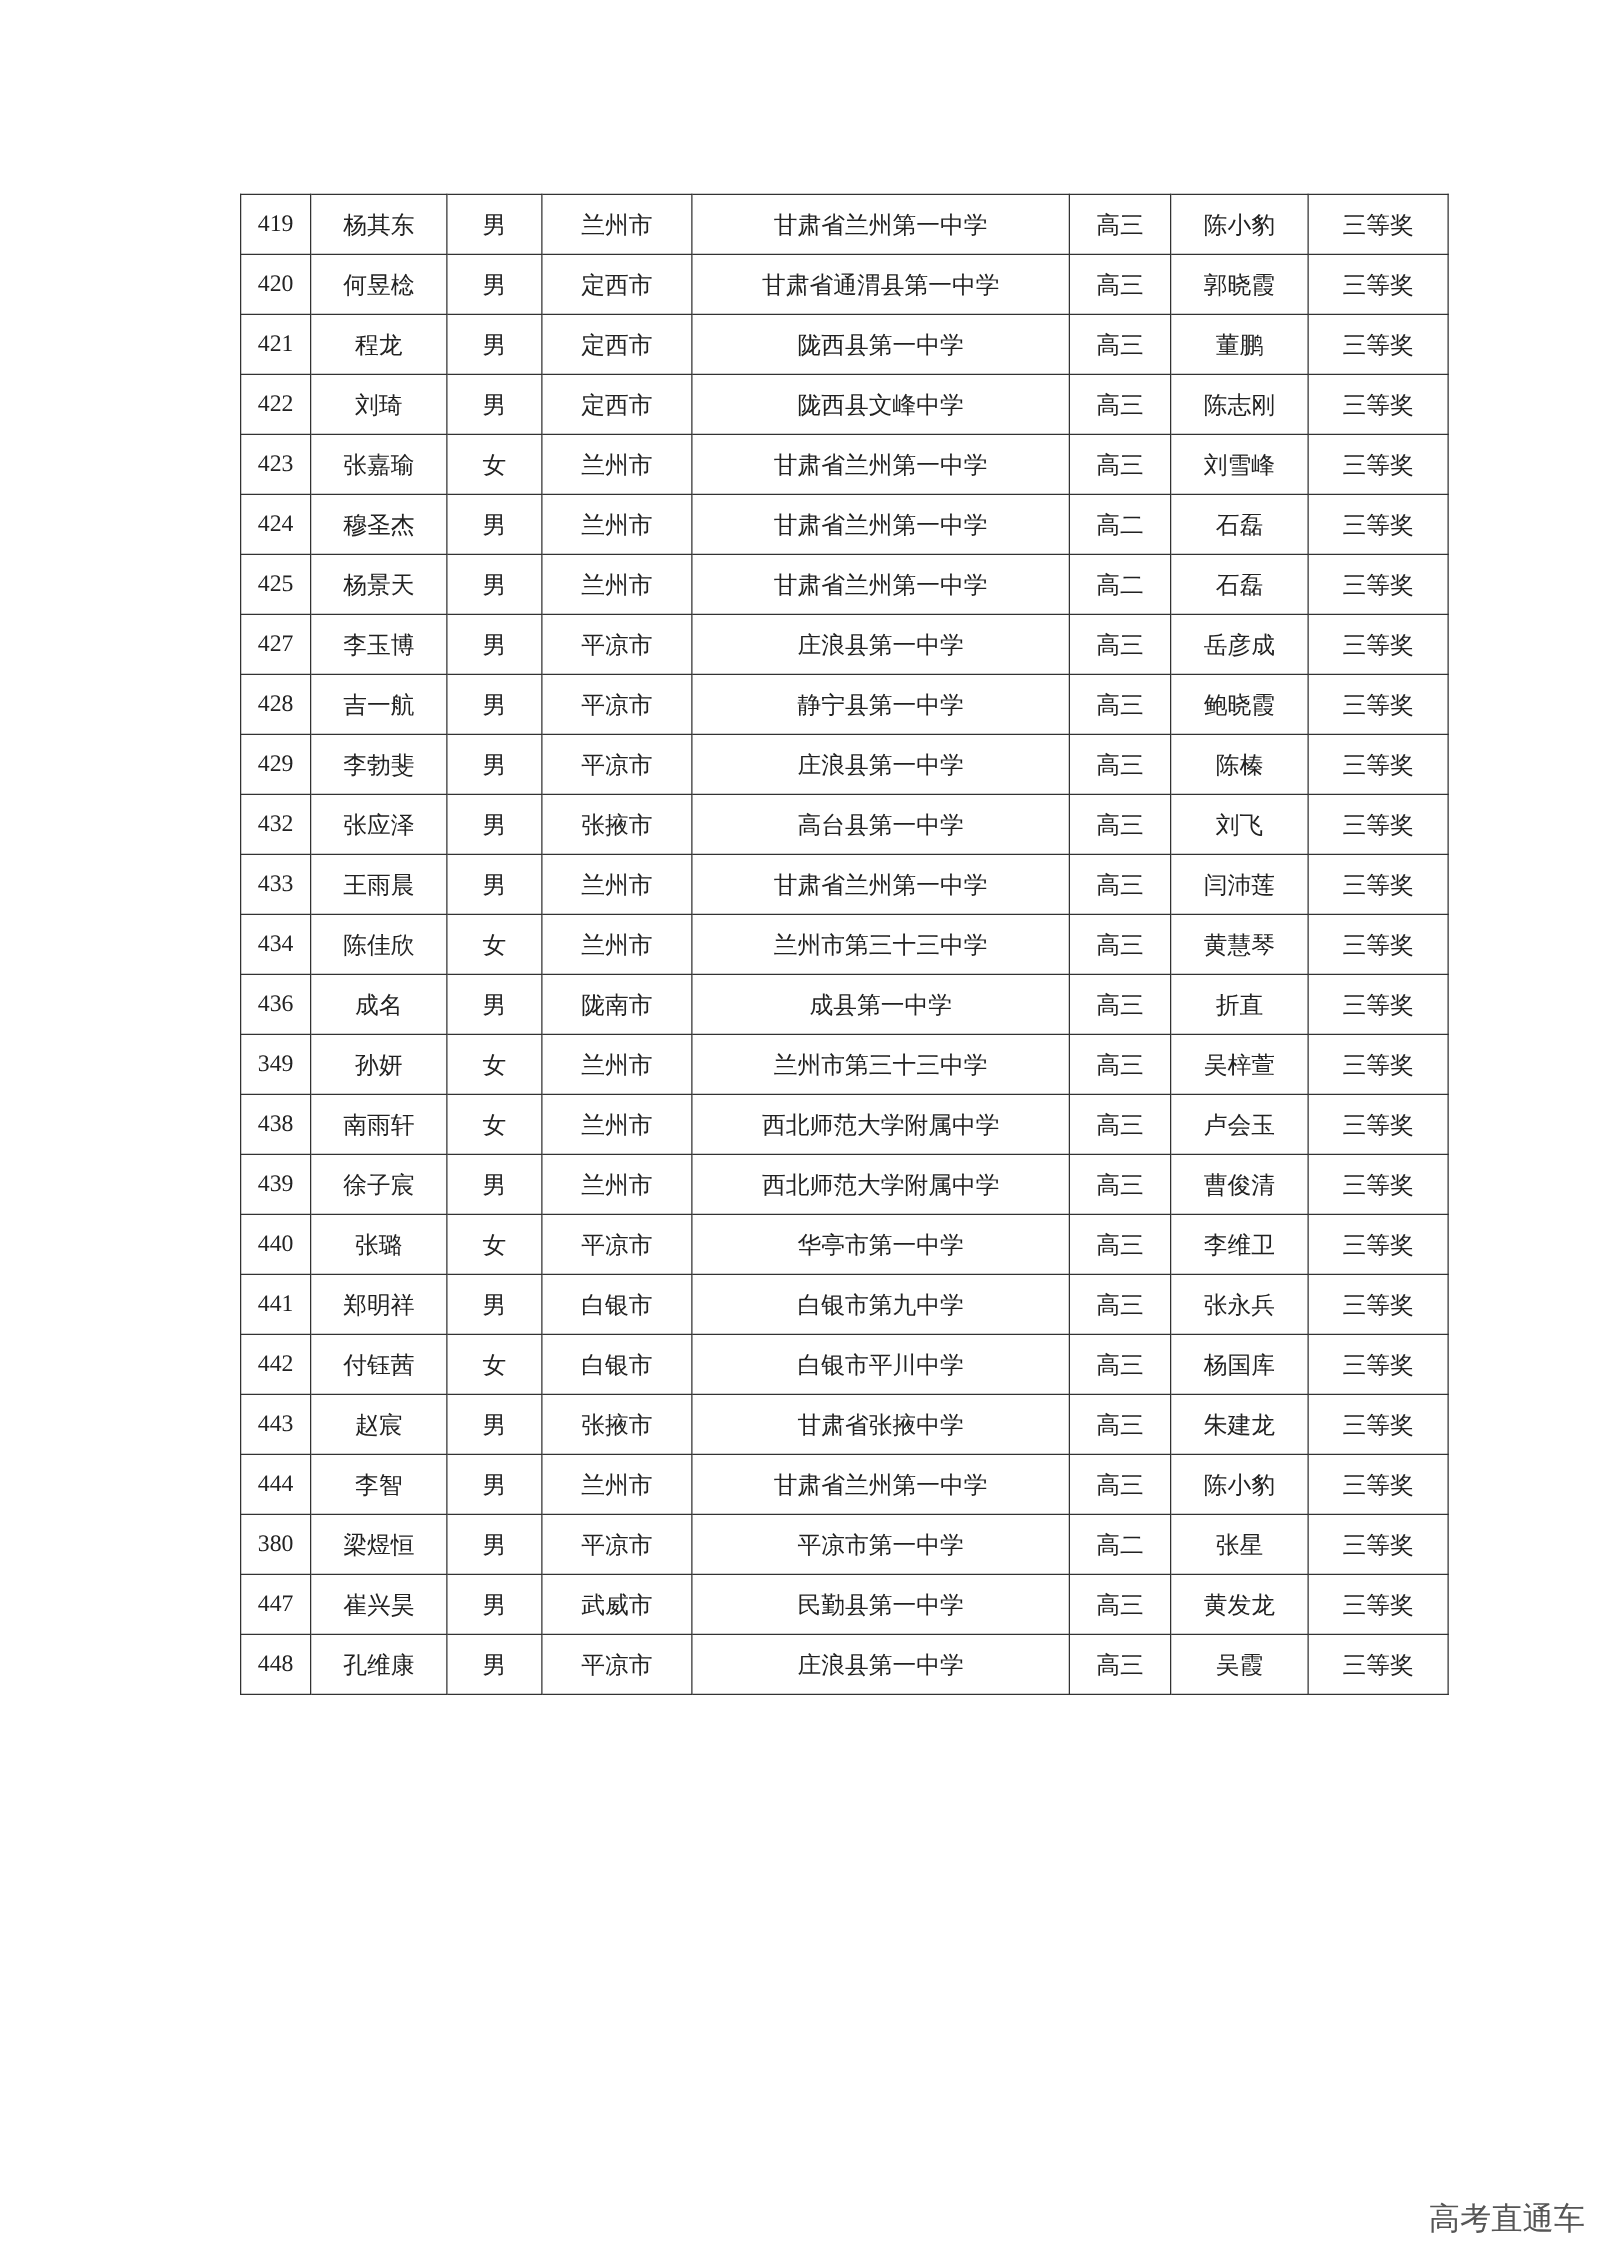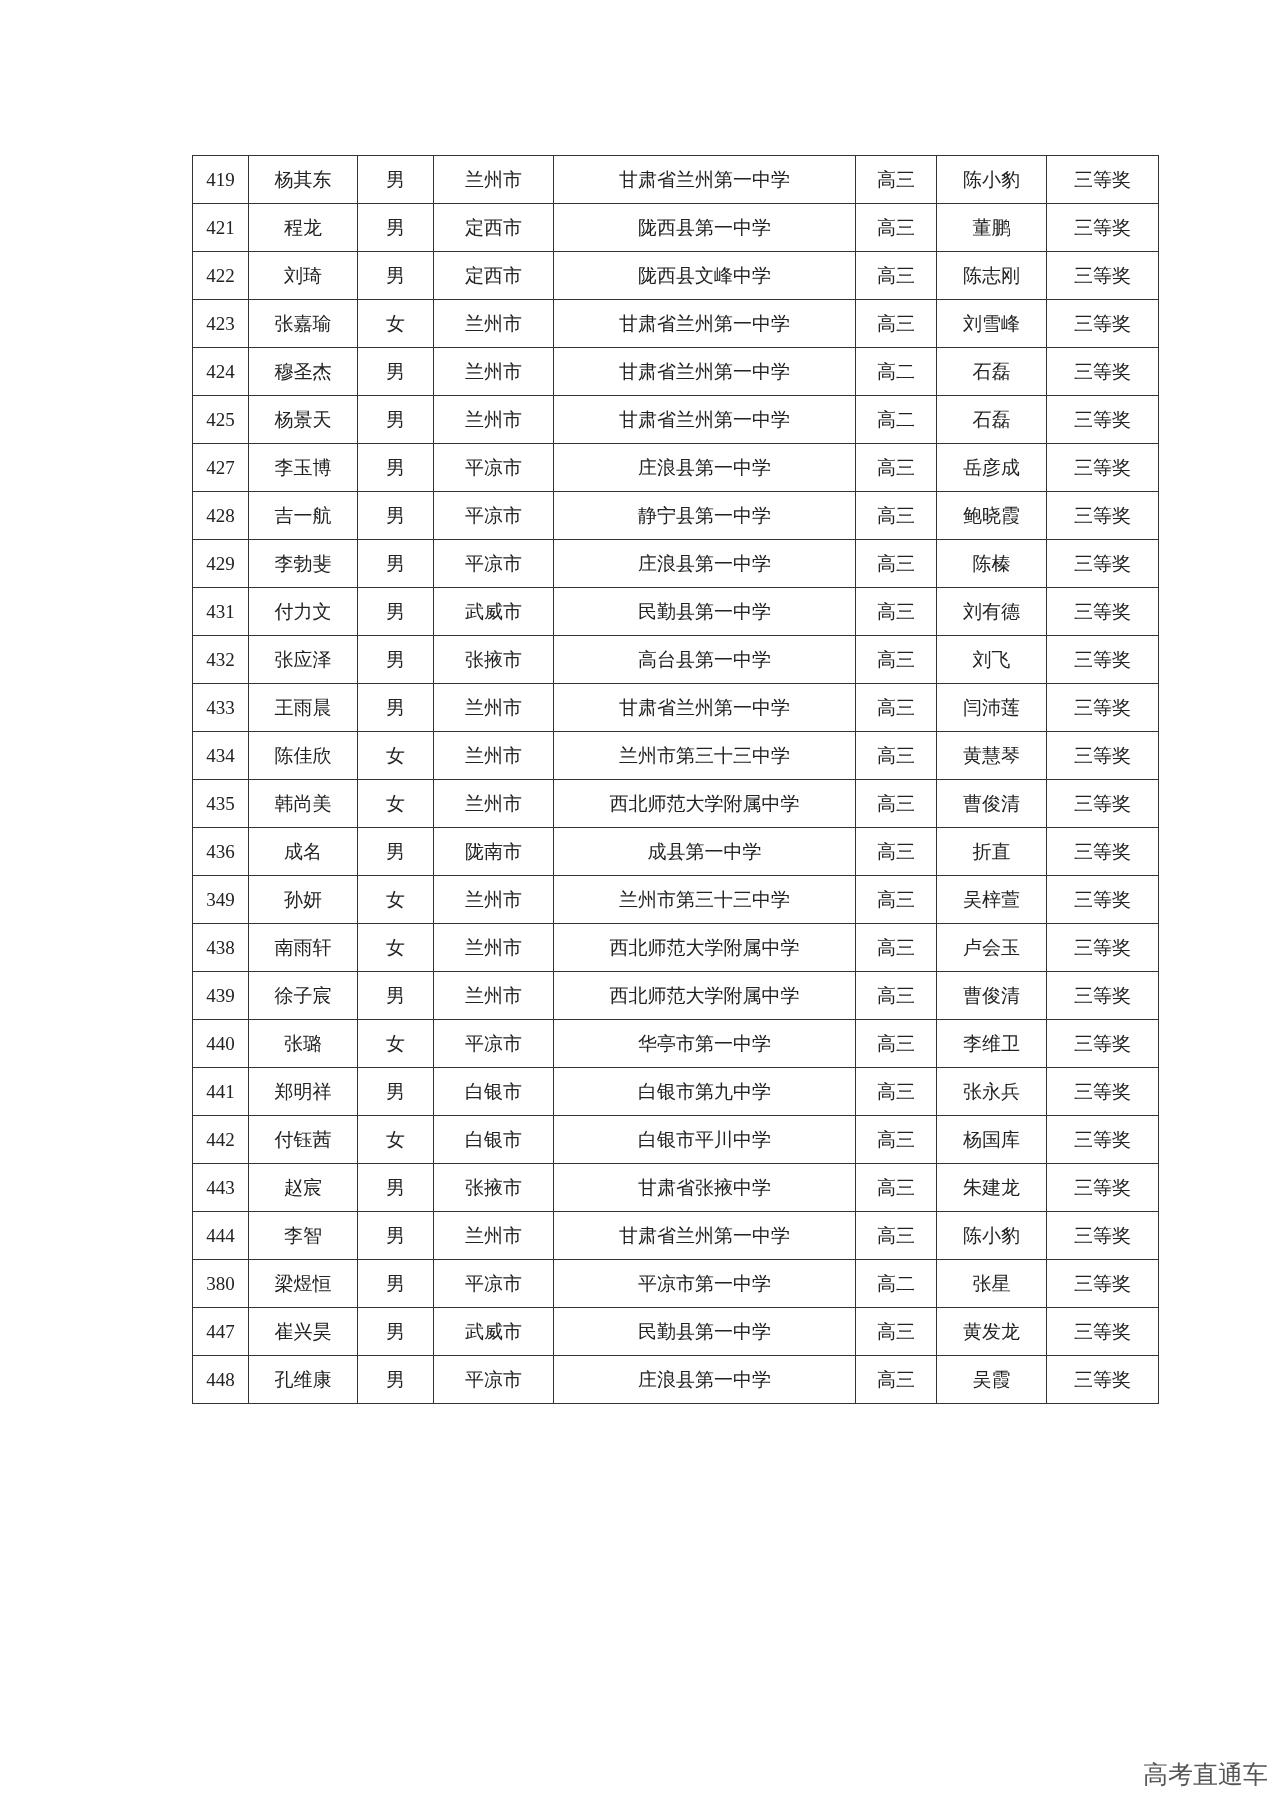--- a/index.html
+++ b/index.html
@@ -45,20 +45,30 @@
     <td class="c-no">419</td>
     <td>杨其东</td>
     <td>男</td>
     <td>兰州市</td>
     <td>甘肃省兰州第一中学</td>
     <td>高三</td>
     <td>陈小豹</td>
     <td>三等奖</td>
   </tr>
         <tr>
+    <td class="c-no">420</td>
+    <td>何昱棯</td>
+    <td>男</td>
+    <td>定西市</td>
+    <td>甘肃省通渭县第一中学</td>
+    <td>高三</td>
+    <td>郭晓霞</td>
+    <td>三等奖</td>
+  </tr>
+        <tr>
     <td class="c-no">421</td>
     <td>程龙</td>
     <td>男</td>
     <td>定西市</td>
     <td>陇西县第一中学</td>
     <td>高三</td>
     <td>董鹏</td>
     <td>三等奖</td>
   </tr>
         <tr>
@@ -125,30 +135,20 @@
     <td class="c-no">429</td>
     <td>李勃斐</td>
     <td>男</td>
     <td>平凉市</td>
     <td>庄浪县第一中学</td>
     <td>高三</td>
     <td>陈榛</td>
     <td>三等奖</td>
   </tr>
         <tr>
-    <td class="c-no">431</td>
-    <td>付力文</td>
-    <td>男</td>
-    <td>武威市</td>
-    <td>民勤县第一中学</td>
-    <td>高三</td>
-    <td>刘有德</td>
-    <td>三等奖</td>
-  </tr>
-        <tr>
     <td class="c-no">432</td>
     <td>张应泽</td>
     <td>男</td>
     <td>张掖市</td>
     <td>高台县第一中学</td>
     <td>高三</td>
     <td>刘飞</td>
     <td>三等奖</td>
   </tr>
         <tr>
@@ -162,30 +162,20 @@
     <td>三等奖</td>
   </tr>
         <tr>
     <td class="c-no">434</td>
     <td>陈佳欣</td>
     <td>女</td>
     <td>兰州市</td>
     <td>兰州市第三十三中学</td>
     <td>高三</td>
     <td>黄慧琴</td>
-    <td>三等奖</td>
-  </tr>
-        <tr>
-    <td class="c-no">435</td>
-    <td>韩尚美</td>
-    <td>女</td>
-    <td>兰州市</td>
-    <td>西北师范大学附属中学</td>
-    <td>高三</td>
-    <td>曹俊清</td>
     <td>三等奖</td>
   </tr>
         <tr>
     <td class="c-no">436</td>
     <td>成名</td>
     <td>男</td>
     <td>陇南市</td>
     <td>成县第一中学</td>
     <td>高三</td>
     <td>折直</td>

